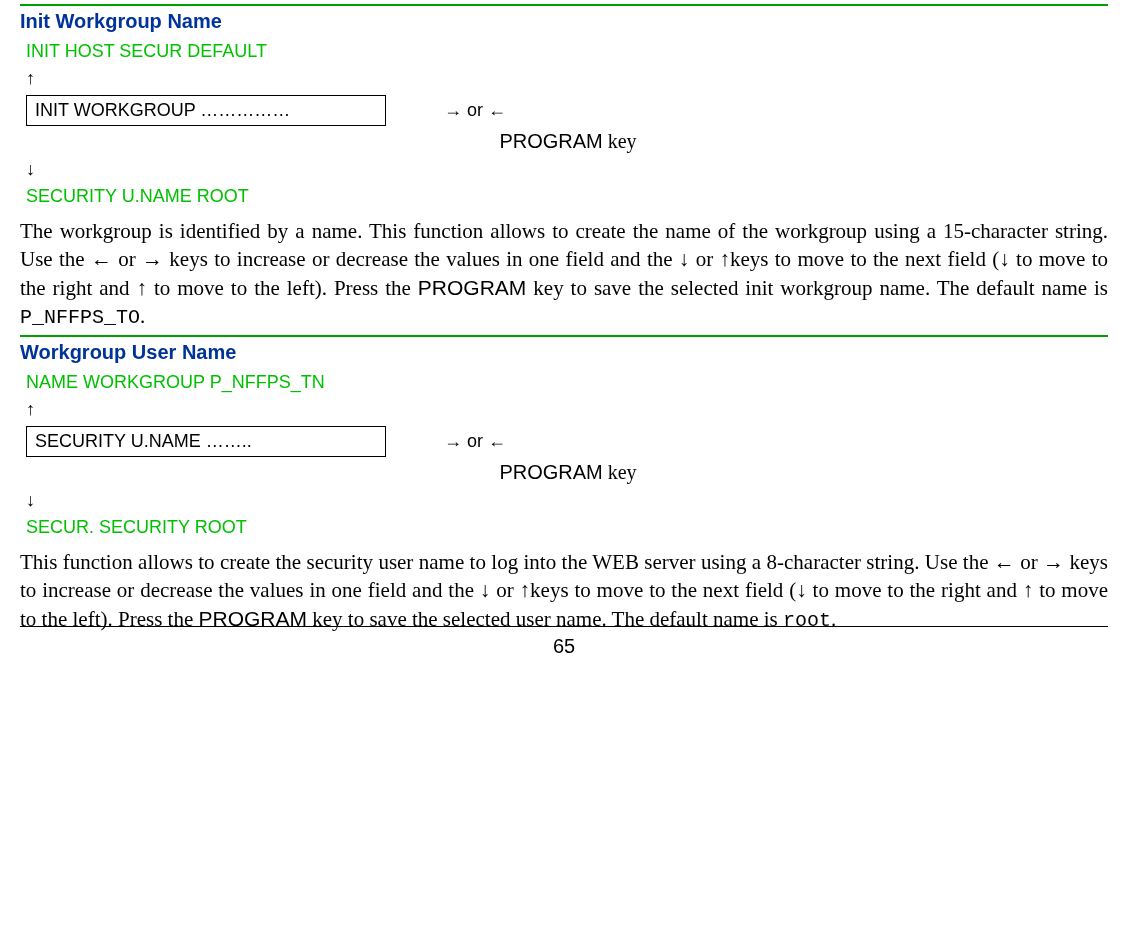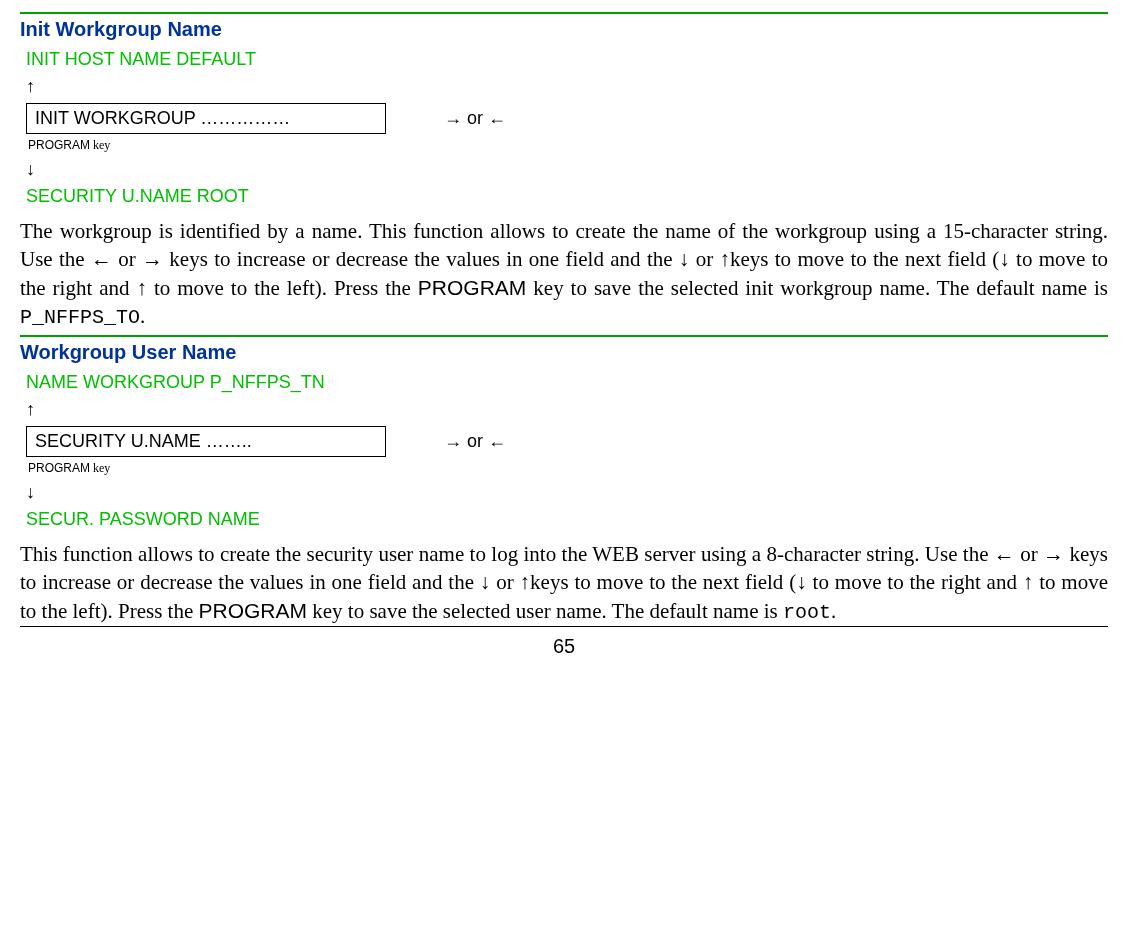--- a/index.html
+++ b/index.html
@@ -7,21 +7,21 @@
     margin: 0;
     padding: 0;
     background: #fff;
     color: #000;
   }
   .page {
     width: 1128px;
     height: 678px;
     position: relative;
     box-sizing: border-box;
-    padding: 12px 20px;
+    padding: 4px 20px;
   }
   .section {
     border-top: 2px solid #00a000;
   }
   .section-title {
     color: #003399;
     font-weight: bold;
     font-size: 20px;
     margin: 4px 0 8px 0;
   }
@@ -45,22 +45,23 @@
     font-size: 18px;
     width: 360px;
     box-sizing: border-box;
     margin-right: 14px;
   }
   .side-arrows {
     font-size: 18px;
     margin-left: 44px;
   }
   .prog-key {
-    font-size: 12px;
+    font-size: 20px;
     margin: 4px 0 6px 8px;
+    text-align: center;
   }
   .prog-key .word {
     font-family: Arial, Helvetica, sans-serif;
   }
   .prog-key .keytext {
     font-family: "Times New Roman", Times, serif;
   }
   .body-text {
     font-family: "Times New Roman", Times, serif;
     font-size: 21px;
@@ -87,21 +88,21 @@
     padding-top: 8px;
   }
 </style>
 </head>
 <body>
 
 <div class="page">
 
   <div class="section">
     <div class="section-title">Init Workgroup Name</div>
-    <div class="green-line">INIT HOST NAME DEFAULT</div>
+    <div class="green-line">INIT HOST SECUR DEFAULT</div>
     <div class="arrow-row">↑</div>
     <div class="boxed-row">
       <div class="boxed">INIT WORKGROUP ……………</div>
       <div class="side-arrows">→ or ←</div>
     </div>
     <div class="prog-key">
       <span class="word">PROGRAM</span><span class="keytext"> key</span>
     </div>
     <div class="arrow-row">↓</div>
     <div class="green-line">SECURITY U.NAME ROOT</div>
@@ -115,21 +116,21 @@
     <div class="green-line">NAME WORKGROUP P_NFFPS_TN</div>
     <div class="arrow-row">↑</div>
     <div class="boxed-row">
       <div class="boxed">SECURITY U.NAME  ……..</div>
       <div class="side-arrows">→ or ←</div>
     </div>
     <div class="prog-key">
       <span class="word">PROGRAM</span><span class="keytext"> key</span>
     </div>
     <div class="arrow-row">↓</div>
-    <div class="green-line">SECUR.  PASSWORD NAME</div>
+    <div class="green-line">SECUR.  SECURITY ROOT</div>
     <div class="body-text">
       <span>This function allows to create the security user name to log into the WEB server using a 8-character string. Use the ← or → keys to increase or decrease the values in one field and the ↓ or ↑keys to move to the next field (↓ to move to the right and ↑ to move to the left). Press the </span><span class="sans">PROGRAM</span><span> key to save the selected user name. The default name is </span><span class="mono">root</span><span>.</span>
     </div>
   </div>
 
   <div class="page-footer">
     <span>65</span>
   </div>
 </div>
 

